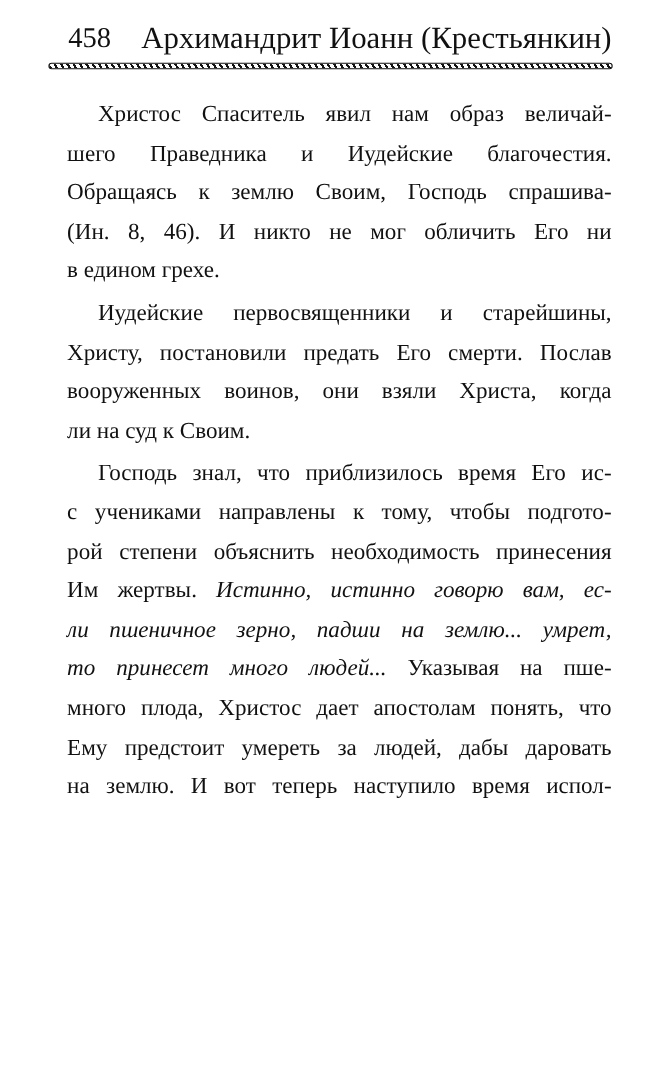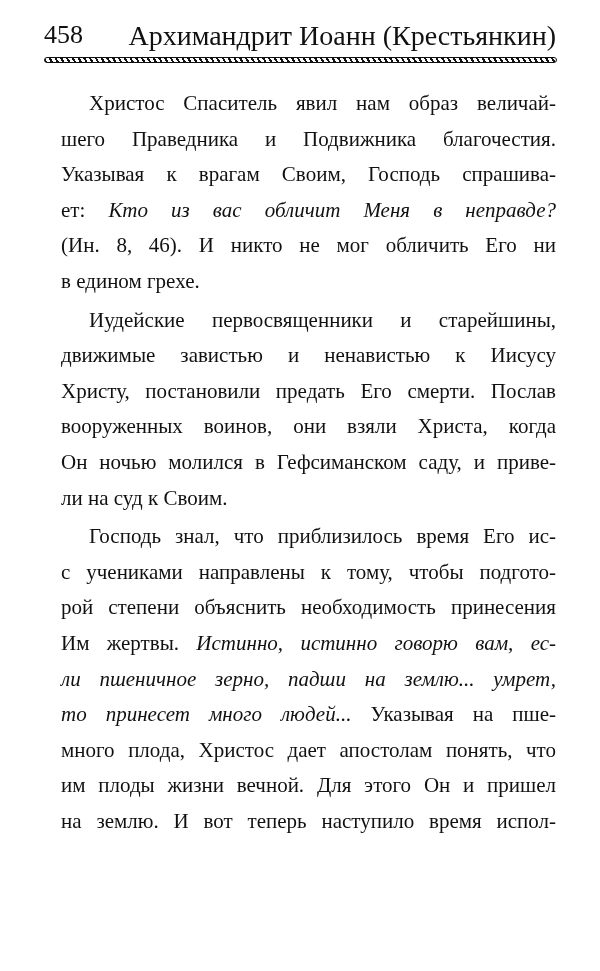--- a/index.html
+++ b/index.html
@@ -1,19 +1,19 @@
 <!DOCTYPE html>
 <html><head>
 <meta charset="utf-8">
 <style>
   html, body { margin: 0; padding: 0; background: #ffffff; }
   body { width: 600px; height: 971px; position: relative; overflow: hidden;
          font-family: "Liberation Serif", "DejaVu Serif", serif; color: #111; }
   .header { position: absolute; left: 44px; right: 44px; top: 20px; height: 30px; }
-  .page-num { position: absolute; left: 0; top: 0; font-size: 26px; }
+  .page-num { position: absolute; left: 18px; top: 0; font-size: 26px; }
   .running-title { position: absolute; right: 0; top: 0; font-size: 28px; }
   .rule { position: absolute; left: 44px; width: 513px; top: 57px; height: 6px;
           border: 1px solid #111; border-radius: 3px;
           background: repeating-linear-gradient(60deg, #111 0 2px, #fff 2px 5px); box-sizing: border-box; }
   .body { position: absolute; left: 44px; width: 512px; top: 86px; }
   .line { display: block; height: 35.6px; line-height: 35.6px; font-size: 21px;
           text-align: justify; text-align-last: justify; white-space: nowrap; overflow: visible; margin-left: 17px; }
   .line.last { text-align-last: left; }
   .line.indent { padding-left: 28px; }
   .gap { height: 3px; }
@@ -25,40 +25,37 @@
 
 <div class="header">
   <span class="page-num">458</span>
   <span class="running-title">Архимандрит Иоанн (Крестьянкин)</span>
 </div>
 <div class="rule"></div>
 
 <div class="body" id="body">
     <div>
       <div class="line indent"><span>Христос Спаситель явил нам образ величай-</span></div>
-      <div class="line"><span>шего Праведника и Подвижника благочестия.</span></div>
-      <div class="line"><span>Указывая к врагам Своим, Господь спрашива-</span></div>
-      <div class="line"><span>ет: </span><span class="it">Кто из вас обличит Меня в неправде?</span></div>
+      <div class="line"><span>шего Праведника и Иудейские благочестия.</span></div>
+      <div class="line"><span>Обращаясь к землю Своим, Господь спрашива-</span></div>
       <div class="line"><span>(Ин. 8, 46). И никто не мог обличить Его ни</span></div>
       <div class="line last"><span>в едином грехе.</span></div>
     </div>
     <div class="gap"></div>
     <div>
       <div class="line indent"><span>Иудейские первосвященники и старейшины,</span></div>
-      <div class="line"><span>движимые завистью и ненавистью к Иисусу</span></div>
       <div class="line"><span>Христу, постановили предать Его смерти. Послав</span></div>
       <div class="line"><span>вооруженных воинов, они взяли Христа, когда</span></div>
-      <div class="line"><span>Он ночью молился в Гефсиманском саду, и приве-</span></div>
       <div class="line last"><span>ли на суд к Своим.</span></div>
     </div>
     <div class="gap"></div>
     <div>
       <div class="line indent"><span>Господь знал, что приблизилось время Его ис-</span></div>
       <div class="line"><span>с учениками направлены к тому, чтобы подгото-</span></div>
       <div class="line"><span>рой степени объяснить необходимость принесения</span></div>
       <div class="line"><span>Им жертвы. </span><span class="it">Истинно, истинно говорю вам, ес-</span></div>
       <div class="line"><span class="it">ли пшеничное зерно, падши на землю... умрет,</span></div>
       <div class="line"><span class="it">то принесет много людей...</span><span> Указывая на пше-</span></div>
       <div class="line"><span>много плода, Христос дает апостолам понять, что</span></div>
-      <div class="line"><span>им плоды жизни вечной. Для этого Он и пришел</span></div>
+      <div class="line"><span>Ему предстоит умереть за людей, дабы даровать</span></div>
       <div class="line"><span>на землю. И вот теперь наступило время испол-</span></div>
     </div>
   </div>
 
 </body></html>

